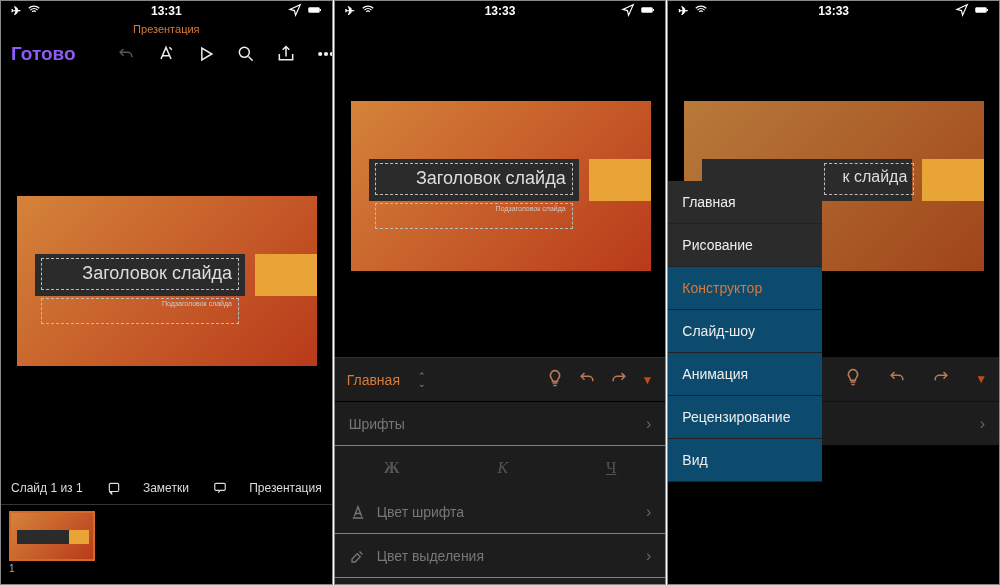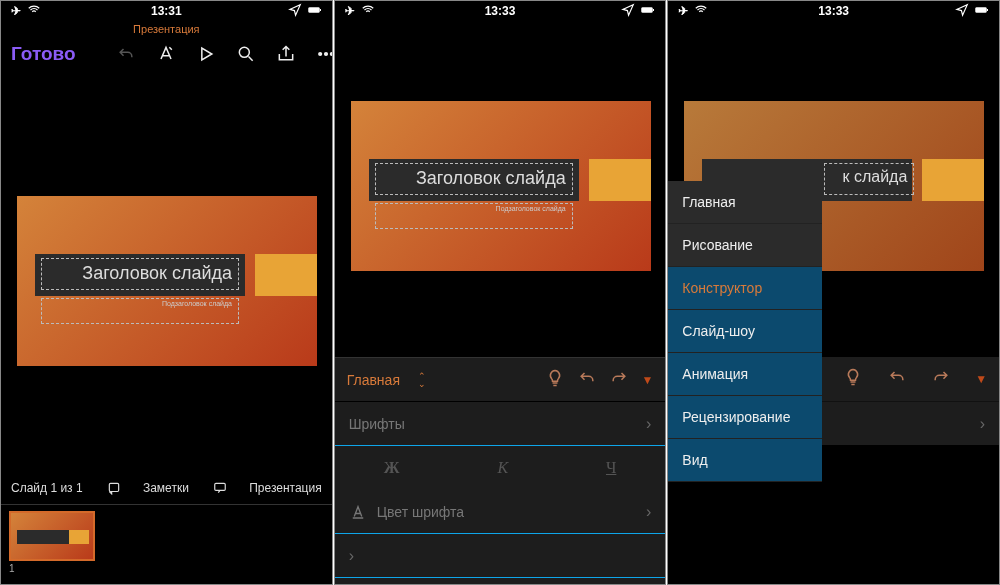--- a/index.html
+++ b/index.html
@@ -399,20 +399,26 @@
       <span class="lbl">
         <svg viewBox="0 0 24 24">
               <path d="M7 18L12 5l5 13M9 14h6"></path>
               <rect x="5" y="19" width="14" height="2" fill="#777" stroke="none"></rect>
             </svg>
         <span>Цвет шрифта</span>
       </span>
       <span class="chev">›</span>
     </div>
     <div class="rrow">
+      <span class="lbl">
+        <svg viewBox="0 0 24 24">
+              <path d="M4 16l7-7 4 4-7 7H4zM14 6l4 4"></path>
+            </svg>
+        <span>Цвет выделения</span>
+      </span>
       <span class="chev">›</span>
     </div>
     <div class="rrow">
       
       
     </div>
   </div>
 </div>
 
 <div class="phone">

